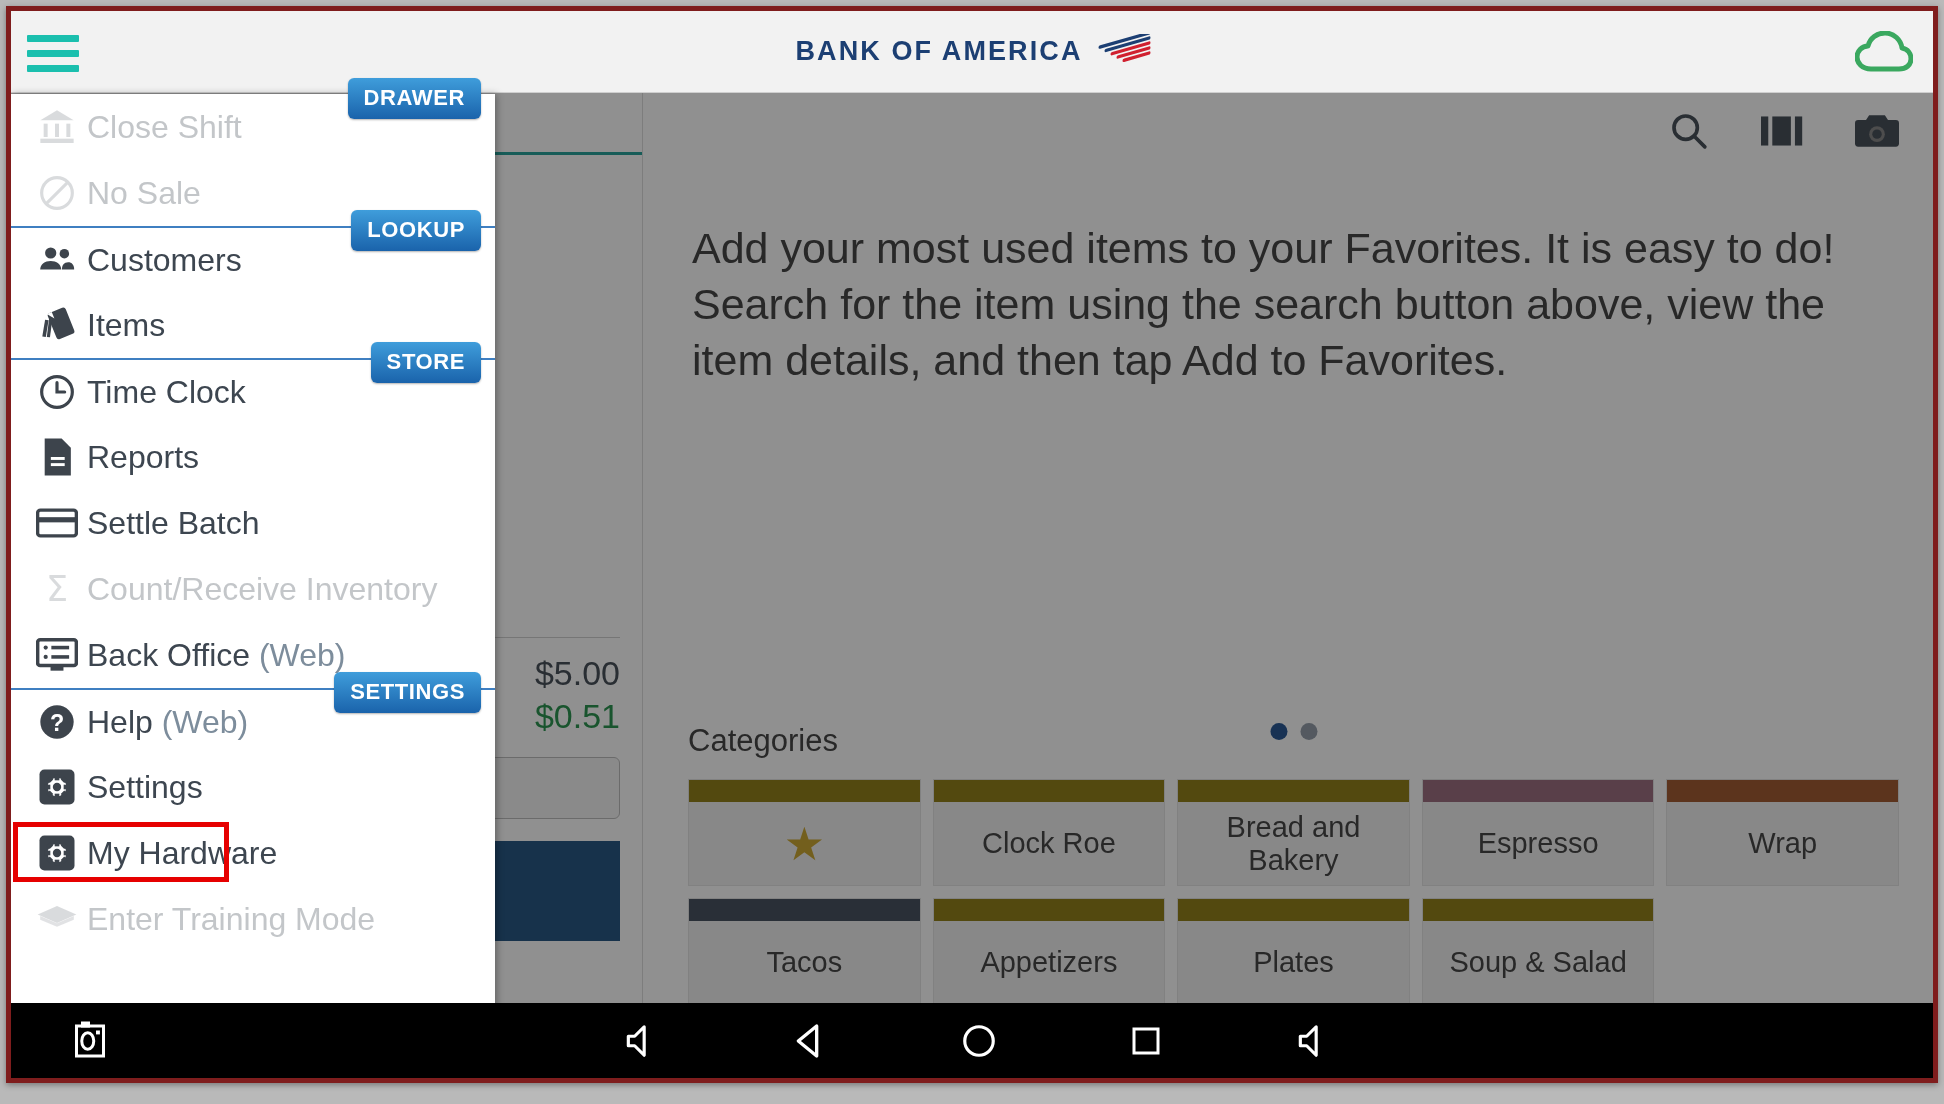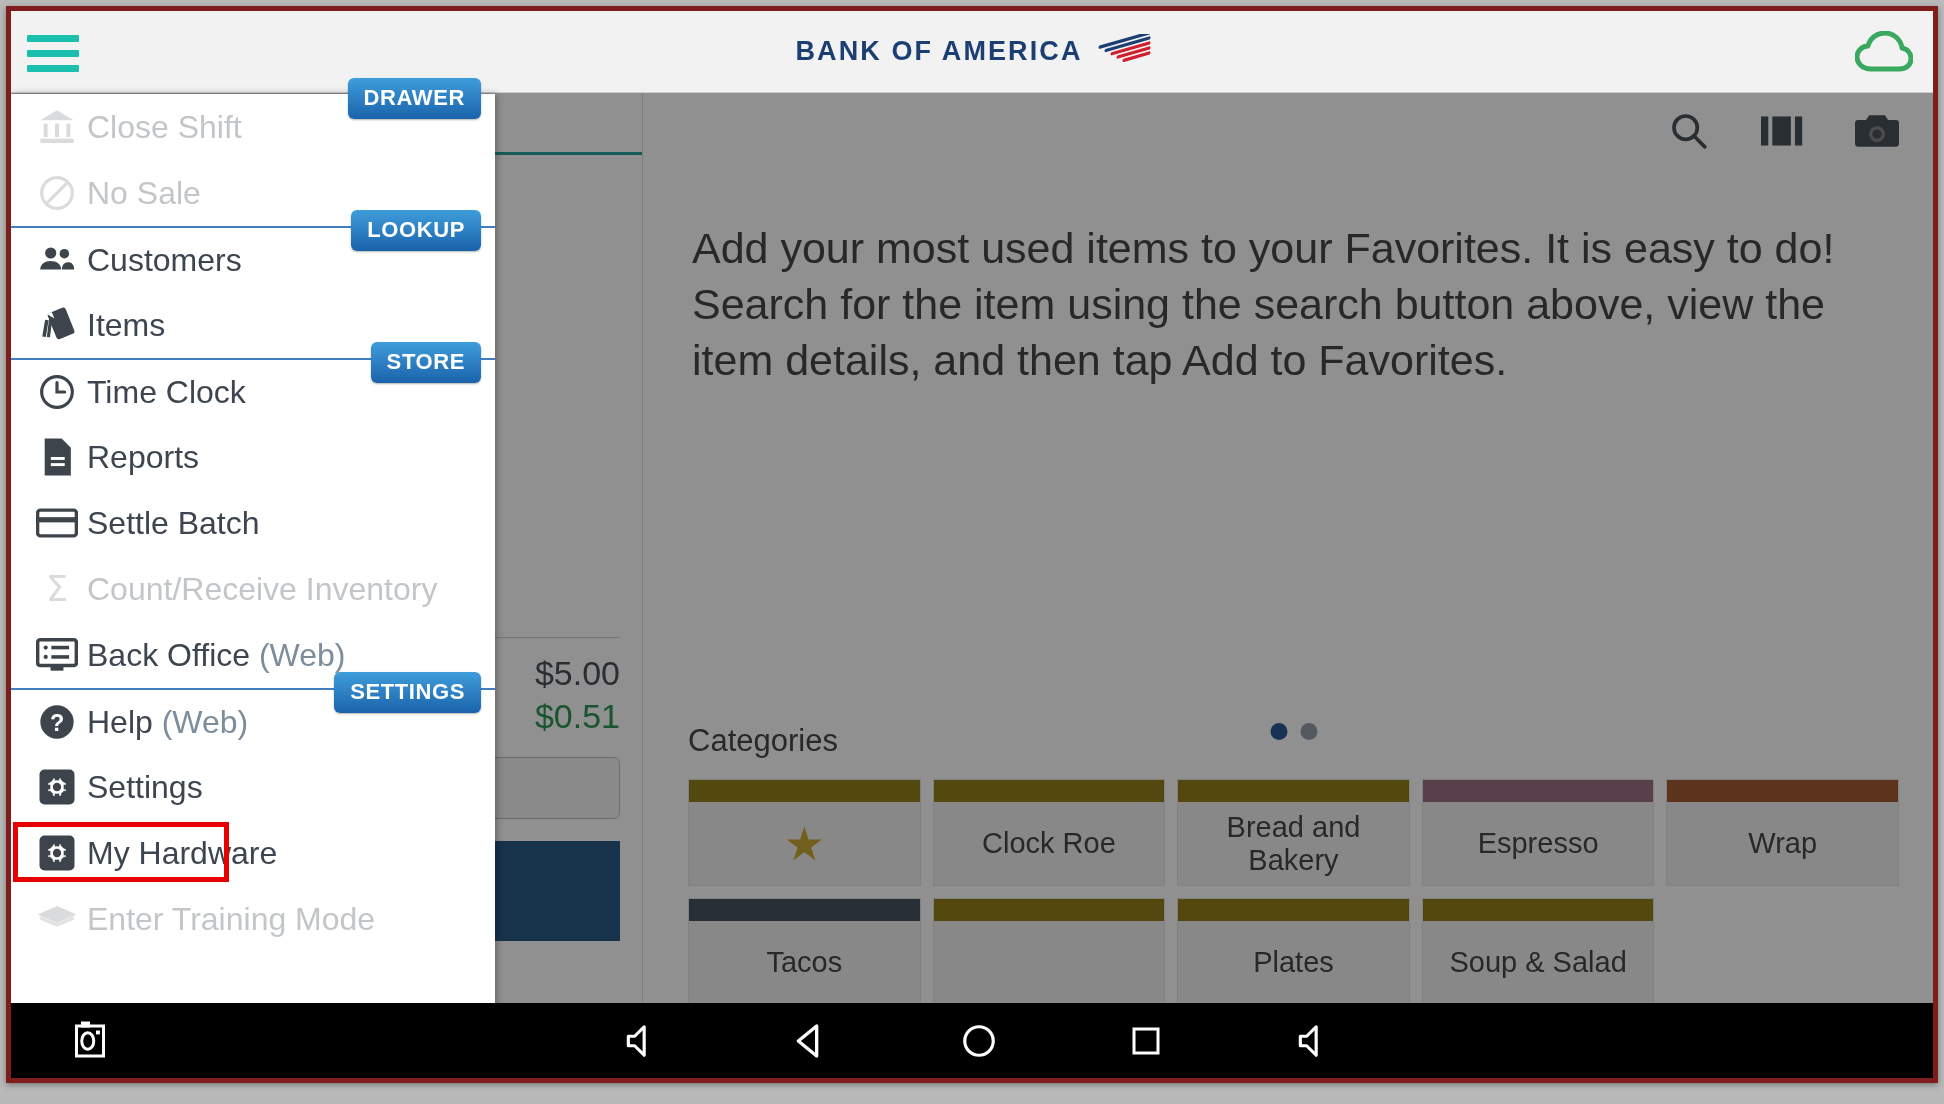--- a/index.html
+++ b/index.html
@@ -250,20 +250,21 @@
               <div class="cat-cell">
                 <div class="cat-bar" style="background: rgb(158, 82, 39);"></div>
                 <div class="cat-label">Wrap</div>
               </div>
               <div class="cat-cell">
                 <div class="cat-bar" style="background: rgb(62, 73, 87);"></div>
                 <div class="cat-label">Tacos</div>
               </div>
               <div class="cat-cell">
                 <div class="cat-bar" style="background: rgb(140, 122, 12);"></div>
+                <div class="cat-label">Appetizers</div>
               </div>
               <div class="cat-cell">
                 <div class="cat-bar" style="background: rgb(140, 122, 12);"></div>
                 <div class="cat-label">Plates</div>
               </div>
               <div class="cat-cell">
                 <div class="cat-bar" style="background: rgb(140, 122, 12);"></div>
                 <div class="cat-label">Soup &amp; Salad</div>
               </div>
             </div>

